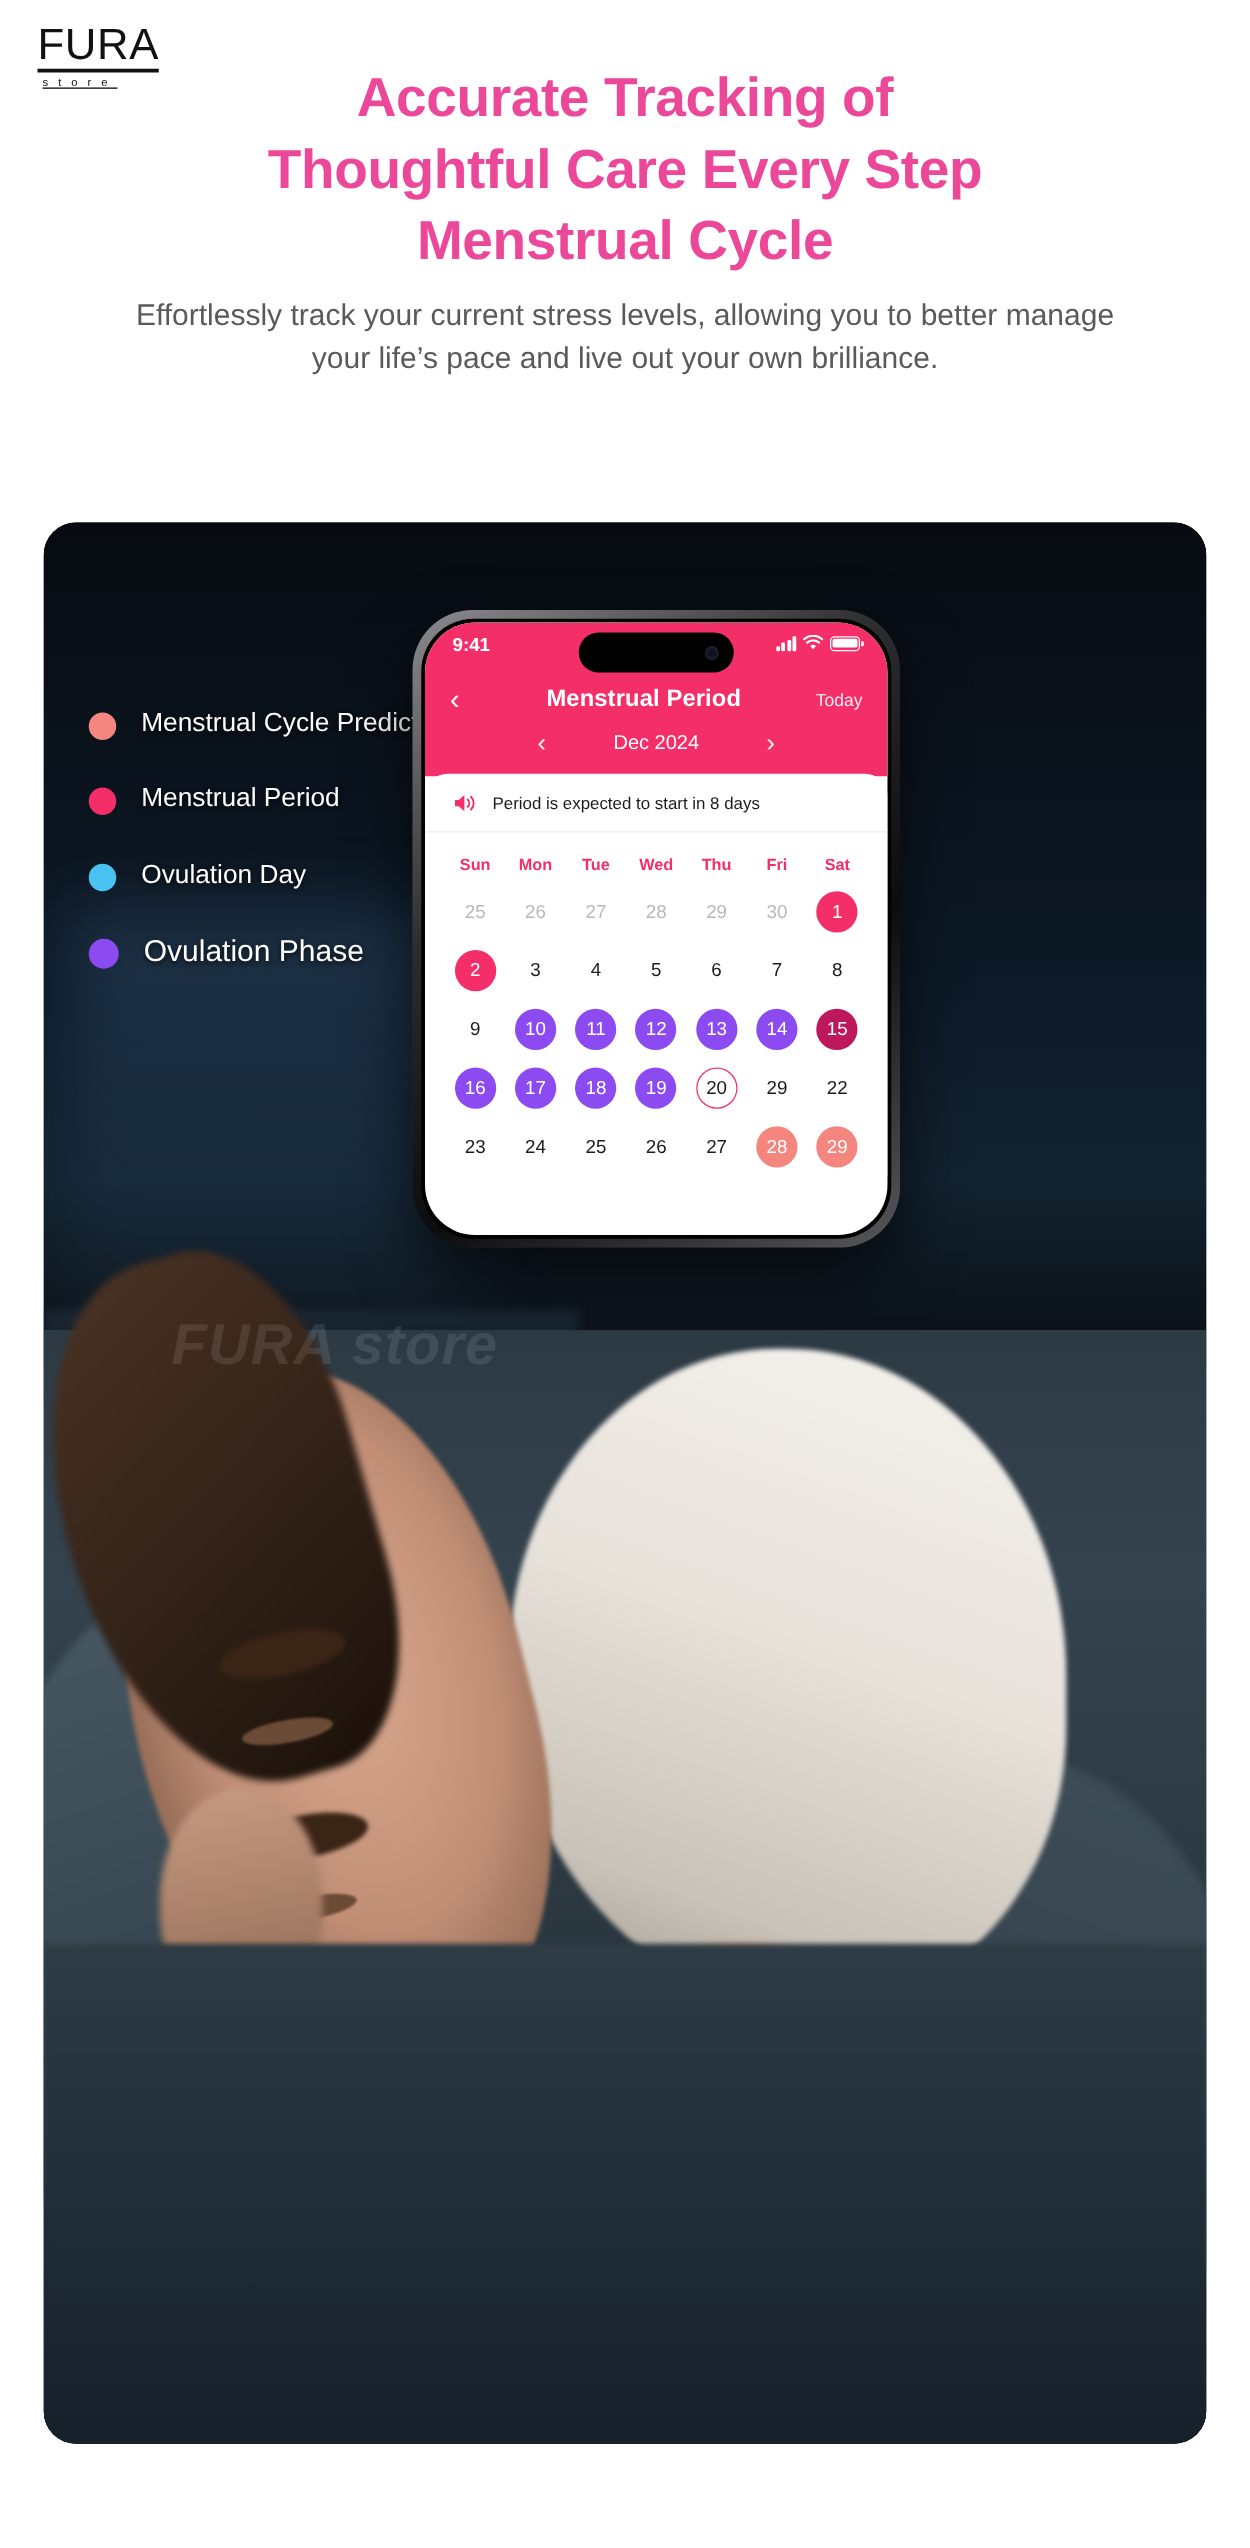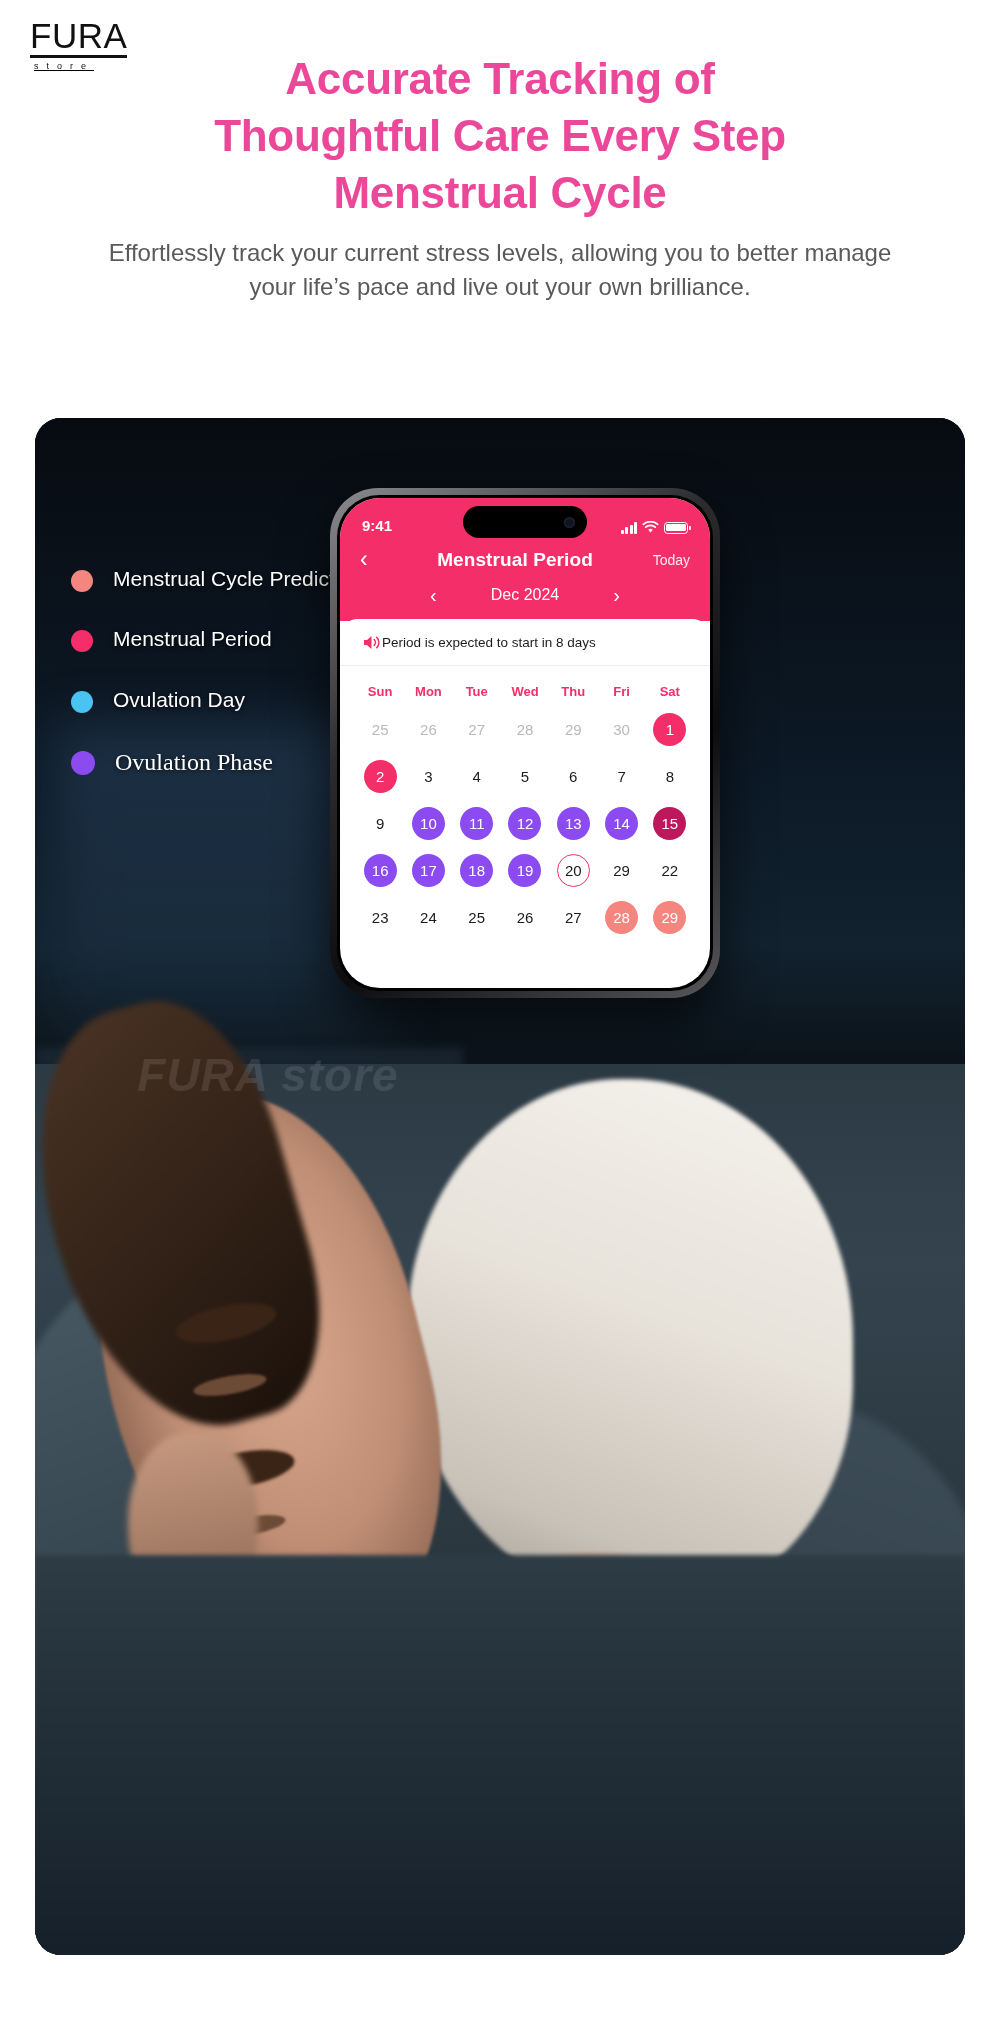--- a/index.html
+++ b/index.html
@@ -238,21 +238,21 @@
     margin-top: 4px;
   }
   .legend-label {
     margin-left: 20px;
     color: #ffffff;
     font-size: 21px;
     line-height: 1.25;
     font-weight: 400;
     text-shadow: 0 1px 4px rgba(0,0,0,0.8);
   }
-  .legend-item.big .legend-label { font-size: 24px; font-family: Liberation Serif, serif; }
+  .legend-item.big .legend-label { font-size: 24px; }
   .legend-item.big .legend-dot { width: 24px; height: 24px; flex-basis: 24px; }
 
   
   .phone {
     position: absolute;
     left: 295px;
     top: 70px;
     width: 390px;
     height: 510px;
     border-radius: 48px;
@@ -278,21 +278,21 @@
   }
 
   .app-top {
     background: #f5traced;
     background: #f42e68;
     padding: 10px 16px 12px;
     position: relative;
   }
   .statusbar {
     display: flex;
-    align-items: flex-end;
+    align-items: flex-start;
     justify-content: space-between;
     height: 26px;
     color: #fff;
     font-size: 15px;
     font-weight: bold;
     padding: 0 6px;
   }
   .notch {
     position: absolute;
     left: 50%;
@@ -369,20 +369,21 @@
 
   .app-card {
     background: #fff;
     border-radius: 18px 18px 0 0;
     margin-top: -2px;
     position: relative;
   }
   .notice {
     display: flex;
     align-items: center;
+    gap: 12px;
     padding: 15px 22px 14px;
   }
   .notice-text { font-size: 13.5px; color: #1c1c1e; }
   .speaker { width: 20px; height: 17px; position: relative; flex: 0 0 20px; }
   .divider { height: 1px; background: #ececec; margin: 0 0 0 0; }
 
   .cal { padding: 10px 16px 0; }
   .cal-row { display: flex; }
   .cal-cell {
     flex: 1 1 0;

